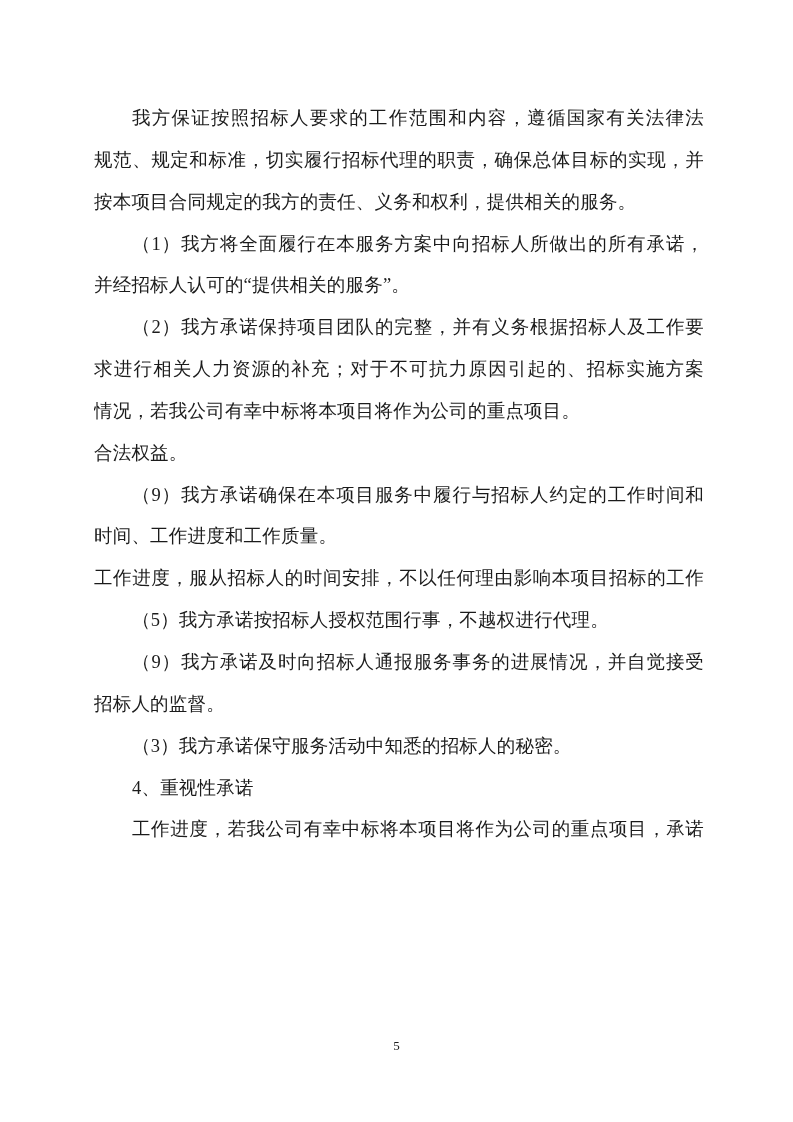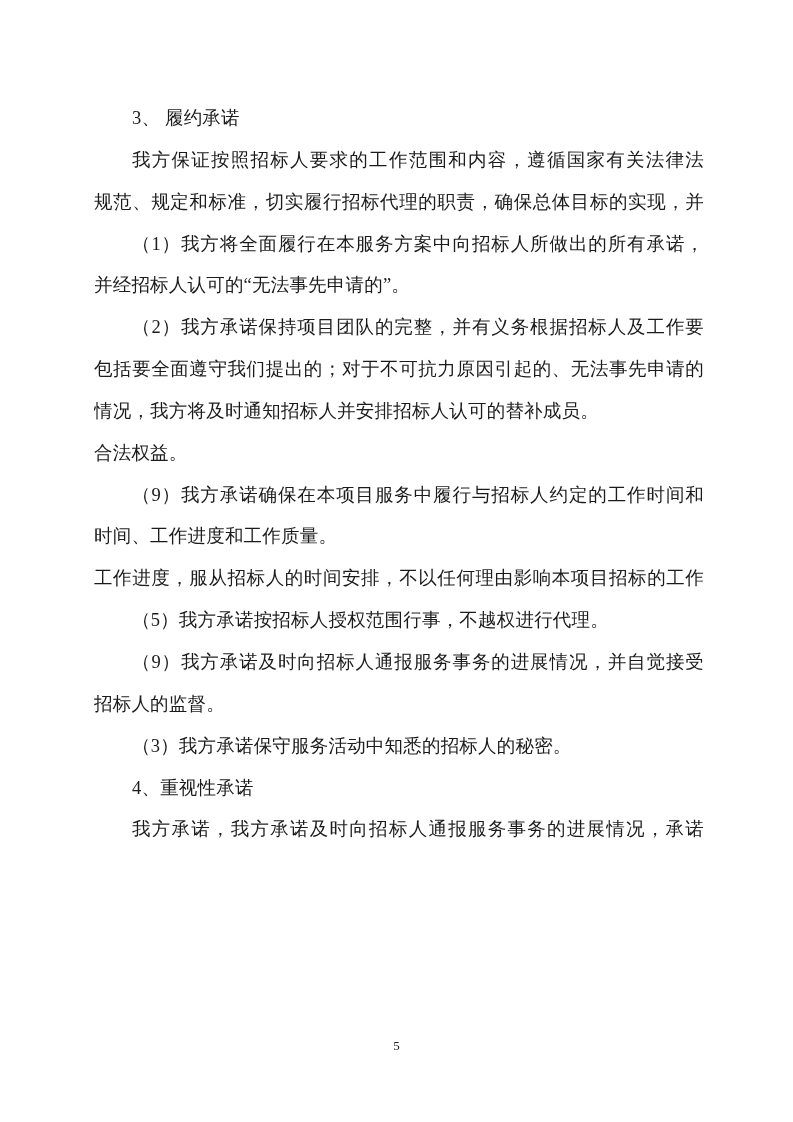--- a/index.html
+++ b/index.html
@@ -49,33 +49,33 @@
     font-size: 13px;
     color: #1b1b1b;
   }
 </style>
 </head>
 <body>
 
 <div class="page">
   <div class="text-block">
 
-  <div class="line indent">3、 履约承诺</div>
       <div class="line indent just">我方保证按照招标人要求的工作范围和内容，遵循国家有关法律法规、</div>
       <div class="line just">规范、规定和标准，切实履行招标代理的职责，确保总体目标的实现，并</div>
+      <div class="line">按本项目合同规定的我方的责任、义务和权利，提供相关的服务。</div>
       <div class="line indent just">（1）我方将全面履行在本服务方案中向招标人所做出的所有承诺，</div>
-      <div class="line">并经招标人认可的“无法事先申请的”。</div>
+      <div class="line">并经招标人认可的“提供相关的服务”。</div>
       <div class="line indent just">（2）我方承诺保持项目团队的完整，并有义务根据招标人及工作要</div>
-      <div class="line just">包括要全面遵守我们提出的；对于不可抗力原因引起的、无法事先申请的</div>
-      <div class="line">情况，我方将及时通知招标人并安排招标人认可的替补成员。</div>
+      <div class="line just">求进行相关人力资源的补充；对于不可抗力原因引起的、招标实施方案</div>
+      <div class="line">情况，若我公司有幸中标将本项目将作为公司的重点项目。</div>
       <div class="line">合法权益。</div>
       <div class="line indent just">（9）我方承诺确保在本项目服务中履行与招标人约定的工作时间和</div>
       <div class="line">时间、工作进度和工作质量。</div>
       <div class="line just">工作进度，服从招标人的时间安排，不以任何理由影响本项目招标的工作</div>
       <div class="line indent">（5）我方承诺按招标人授权范围行事，不越权进行代理。</div>
       <div class="line indent just">（9）我方承诺及时向招标人通报服务事务的进展情况，并自觉接受</div>
       <div class="line">招标人的监督。</div>
       <div class="line indent">（3）我方承诺保守服务活动中知悉的招标人的秘密。</div>
       <div class="line indent">4、重视性承诺</div>
-      <div class="line indent just">我方承诺，我方承诺及时向招标人通报服务事务的进展情况，承诺</div>
+      <div class="line indent just">工作进度，若我公司有幸中标将本项目将作为公司的重点项目，承诺</div>
     </div>
   <div class="page-number">5</div>
 </div>
 
 </body></html>

